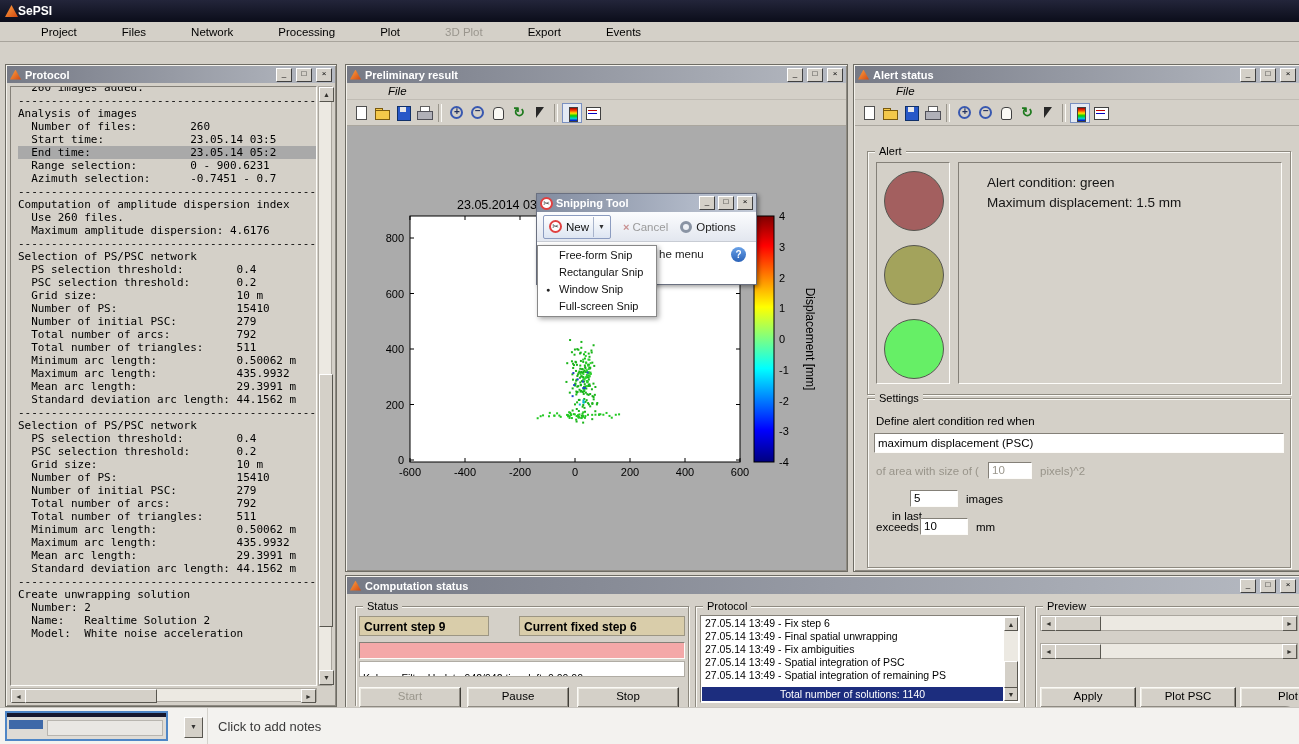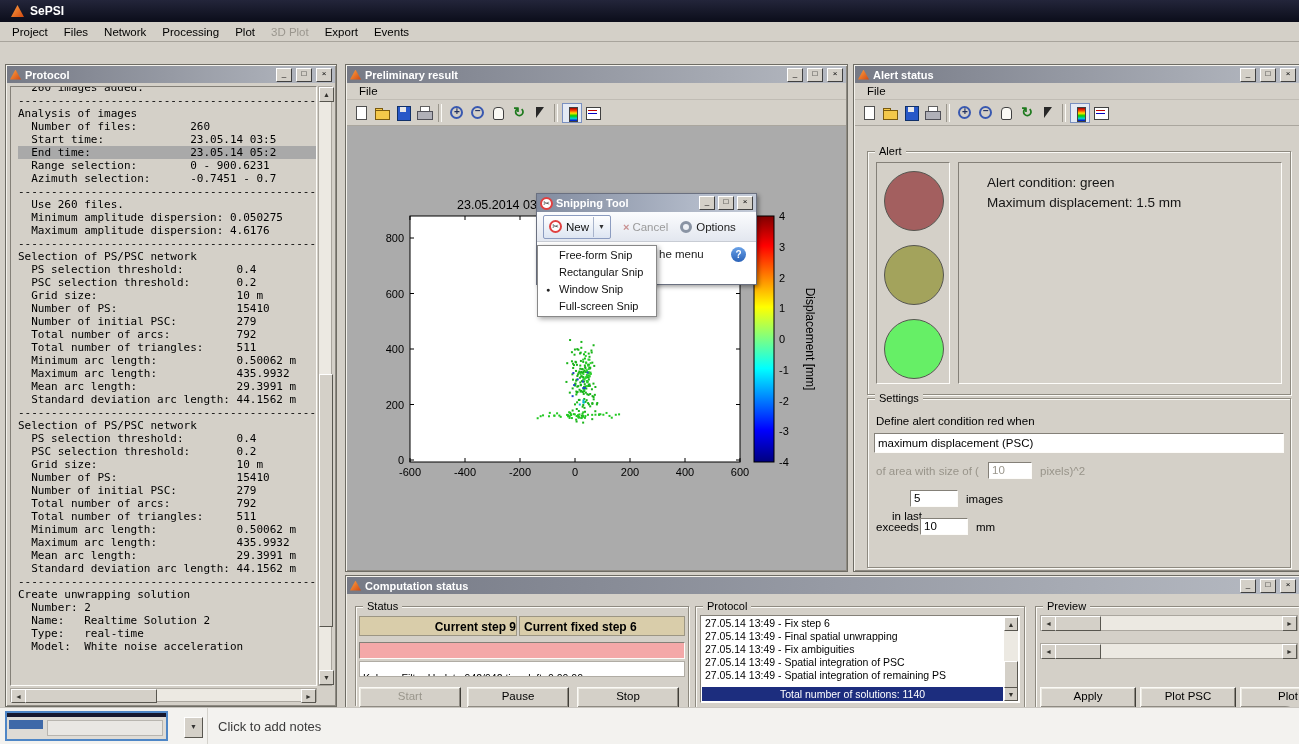--- a/index.html
+++ b/index.html
@@ -1,33 +1,33 @@
 <!DOCTYPE html>
 <html><head>
 <meta charset="utf-8">
 <style>
   html,body{margin:0;padding:0;}
   body{width:1299px;height:744px;overflow:hidden;background:#d4d0c8;font-family:"Liberation Sans",sans-serif;}
   #screen{position:relative;width:1299px;height:744px;background:#d4d0c8;overflow:hidden;}
 
   
-  #app-titlebar{position:absolute;left:0;top:0;width:100%;height:22px;background:linear-gradient(#23253a,#0b0d1a);display:flex;align-items:center;gap:6px;padding-left:11px;box-sizing:border-box;}
+  #app-titlebar{position:absolute;left:0;top:0;width:100%;height:22px;background:linear-gradient(#23253a,#0b0d1a);display:flex;align-items:center;padding-left:5px;box-sizing:border-box;}
   #app-titlebar .title{color:#fff;font-weight:bold;font-size:12px;}
   .matlab-icon{width:13px;height:12px;background:linear-gradient(135deg,#ffa040,#d04810);clip-path:polygon(50% 0,100% 100%,0 100%);display:inline-block;}
   #main-menu{position:absolute;left:0;top:22px;width:100%;height:20px;background:#d4d0c8;border-bottom:1px solid #a8a49c;display:flex;align-items:center;padding-left:4px;box-sizing:border-box;}
-  .menu-item{font-size:11.5px;color:#000;padding:2px 8px;white-space:nowrap;}
+  .menu-item{font-size:11.5px;color:#000;padding:2px 8px;white-space:nowrap;margin-left:29px;}
   .menu-item.disabled{color:#9a968e;}
 
   
   .win{position:absolute;background:#d4d0c8;border:1px solid #6e6c64;box-shadow:inset 1px 1px 0 #f4f2ec, inset -1px -1px 0 #8e8a82;}
   .win-title{position:absolute;left:1px;right:1px;top:1px;height:17px;background:linear-gradient(to right,#767a86,#b6bac2);display:flex;align-items:center;gap:4px;padding:0 3px;box-sizing:border-box;}
   .win-title .wt{flex:1;color:#fff;font-weight:bold;font-size:11px;white-space:nowrap;overflow:hidden;}
   .fig-icon{width:11px;height:10px;background:linear-gradient(135deg,#ffa040,#d04810);clip-path:polygon(50% 0,100% 100%,0 100%);display:inline-block;flex:0 0 auto;}
   .wbtn{width:14px;height:12px;background:#d4d0c8;border:1px solid;border-color:#fff #404040 #404040 #fff;font-size:8px;line-height:10px;text-align:center;color:#000;flex:0 0 auto;}
-  .fig-menubar{position:absolute;left:1px;right:1px;top:18px;height:17px;background:#d4d0c8;display:flex;align-items:center;padding-left:6px;border-bottom:1px solid #c0bcb4;box-sizing:border-box;}
+  .fig-menubar{position:absolute;left:1px;right:1px;top:18px;height:17px;background:#d4d0c8;display:flex;align-items:center;padding-left:6px;border-bottom:1px solid #c0bcb4;box-sizing:border-box;font-style:italic;}
   .fig-menubar .menu-item{padding:1px 6px;}
   .fig-toolbar{position:absolute;left:1px;right:1px;top:35px;height:26px;background:#d4d0c8;border-bottom:1px solid #aaa69e;display:flex;align-items:center;gap:1px;padding-left:4px;box-sizing:border-box;}
 
   
   .tbicon{width:20px;height:20px;position:relative;display:inline-block;flex:0 0 auto;}
   .tbicon.pressed{background:#e4eaf4;border:1px solid #7a90c0;box-sizing:border-box;}
   .tbsep{width:2px;height:18px;margin:0 3px;border-left:1px solid #9a968c;border-right: 1px solid #fbfaf6;display:inline-block;}
   .ic-new-file::before{content:"";position:absolute;left:5px;top:3px;width:9px;height:12px;background:#fff;border:1px solid #505050;}
   .ic-open-folder::before{content:"";position:absolute;left:3px;top:5px;width:6px;height:3px;background:#f4c84a;border:1px solid #7a5a10;border-bottom:none;}
   .ic-open-folder::after{content:"";position:absolute;left:3px;top:7px;width:13px;height:8px;background:#f4c84a;border:1px solid #7a5a10;}
@@ -103,21 +103,21 @@
   #define-label{position:absolute;left:8px;top:16px;font-size:11.5px;color:#000;}
   #condition-combo{left:6px;top:34px;width:410px;height:20px;line-height:16px;}
   .set-label{position:absolute;font-size:11.5px;color:#000;white-space:nowrap;}
   .set-label.gray{color:#98948a;}
 
   
   #win-comp{left:345px;top:575px;width:954px;height:132px;}
   #comp-content{position:absolute;left:1px;right:1px;top:18px;bottom:1px;background:#d4d0c8;overflow:hidden;border-radius:14px;}
   #status-group{left:8px;top:12px;width:334px;height:102px;}
   .step-cell{position:absolute;top:9px;height:20px;background:#d9cdaa;border:1px solid #9c9684;font-weight:bold;font-size:12px;padding:3px 0 0 4px;box-sizing:border-box;white-space:nowrap;overflow:hidden;}
-  #step-cell1{left:3px;width:158px;text-align:right;}
+  #step-cell1{left:3px;width:130px;}
   #step-cell2{left:163px;width:166px;}
   #progress-track{position:absolute;left:3px;top:35px;width:326px;height:17px;background:#d4d0c8;}
   #progress-fill{height:100%;background:#f4a8a8;}
   #kalman-strip{position:absolute;left:3px;top:54px;width:326px;height:16px;background:#fff;border:1px solid #b0aca4;font-size:10.5px;padding:10px 0 0 3px;box-sizing:border-box;white-space:nowrap;overflow:hidden;}
   #btn-start{left:3px;top:80px;width:100px;height:19px;line-height:17px;}
   #btn-pause{left:111px;top:80px;width:100px;height:19px;line-height:17px;}
   #btn-stop{left:221px;top:80px;width:100px;height:19px;line-height:17px;}
   #comp-protocol-group{left:348px;top:12px;width:330px;height:102px;}
   #comp-log{position:absolute;left:4px;top:8px;right:4px;bottom:4px;background:#fff;overflow:hidden;}
   #comp-log-rows{position:absolute;left:1px;top:1px;right:16px;}
@@ -175,22 +175,22 @@
       <div id="protocol-lines" style="margin-top:-6px;">
           <div class="pline">  260 images added.</div>
           <div class="pline">---------------------------------------------</div>
           <div class="pline">Analysis of images</div>
           <div class="pline">  Number of files:        260</div>
           <div class="pline">  Start time:             23.05.14 03:5</div>
           <div class="pline hl">  End time:               23.05.14 05:2</div>
           <div class="pline">  Range selection:        0 - 900.6231</div>
           <div class="pline">  Azimuth selection:      -0.7451 - 0.7</div>
           <div class="pline">---------------------------------------------</div>
+          <div class="pline">Computation of amplitude dispersion index</div>
           <div class="pline">  Use 260 files.</div>
-          <div class="pline">  Minimum amplitude dispersion: 0.050275</div>
           <div class="pline">  Maximum amplitude dispersion: 4.6176</div>
           <div class="pline">---------------------------------------------</div>
           <div class="pline">Selection of PS/PSC network</div>
           <div class="pline">  PS selection threshold:        0.4</div>
           <div class="pline">  PSC selection threshold:       0.2</div>
           <div class="pline">  Grid size:                     10 m</div>
           <div class="pline">  Number of PS:                  15410</div>
           <div class="pline">  Number of initial PSC:         279</div>
           <div class="pline">  Total number of arcs:          792</div>
           <div class="pline">  Total number of triangles:     511</div>
@@ -208,21 +208,20 @@
           <div class="pline">  Total number of arcs:          792</div>
           <div class="pline">  Total number of triangles:     511</div>
           <div class="pline">  Minimum arc length:            0.50062 m</div>
           <div class="pline">  Maximum arc length:            435.9932</div>
           <div class="pline">  Mean arc length:               29.3991 m</div>
           <div class="pline">  Standard deviation arc length: 44.1562 m</div>
           <div class="pline">---------------------------------------------</div>
           <div class="pline">Create unwrapping solution</div>
           <div class="pline">  Number: 2</div>
           <div class="pline">  Name:   Realtime Solution 2</div>
-          <div class="pline">  Type:   real-time</div>
           <div class="pline">  Model:  White noise acceleration</div>
         </div>
     </div>
     <div class="scroll" id="protocol-vsb">
       <span class="sb-btn" style="left:0;top:0;">▲</span>
       <span class="sb-btn" style="left:0;bottom:0;">▼</span>
       <span class="sb-thumb" style="left:0;width:12px;top:48%;height:42%;"></span>
     </div>
     <div class="scroll" id="protocol-hsb">
       <span class="sb-btn" style="left:0;top:0;width:13px;height:12px;">◄</span>

